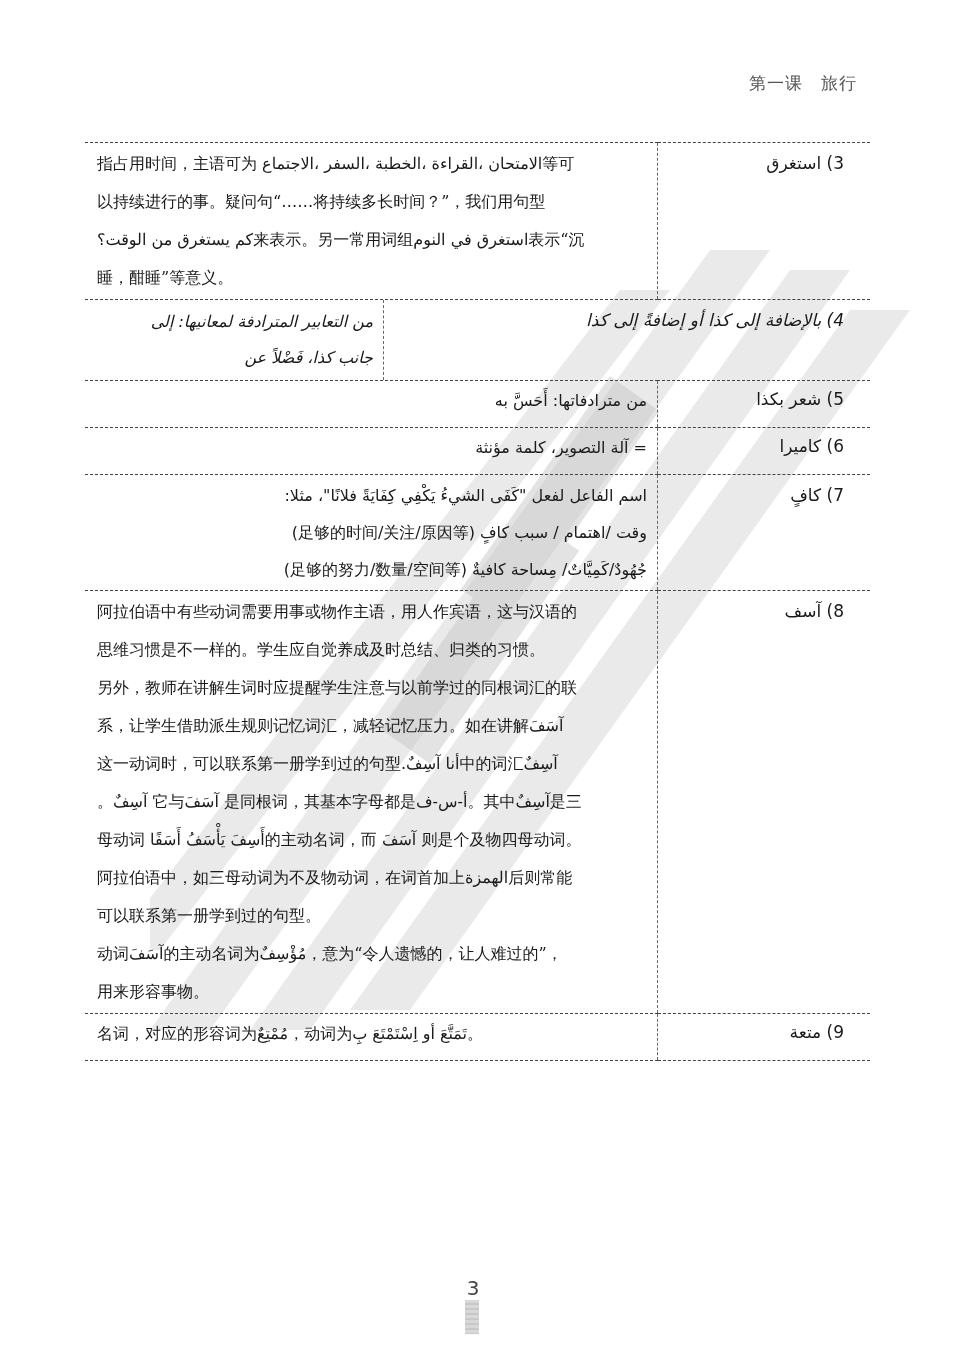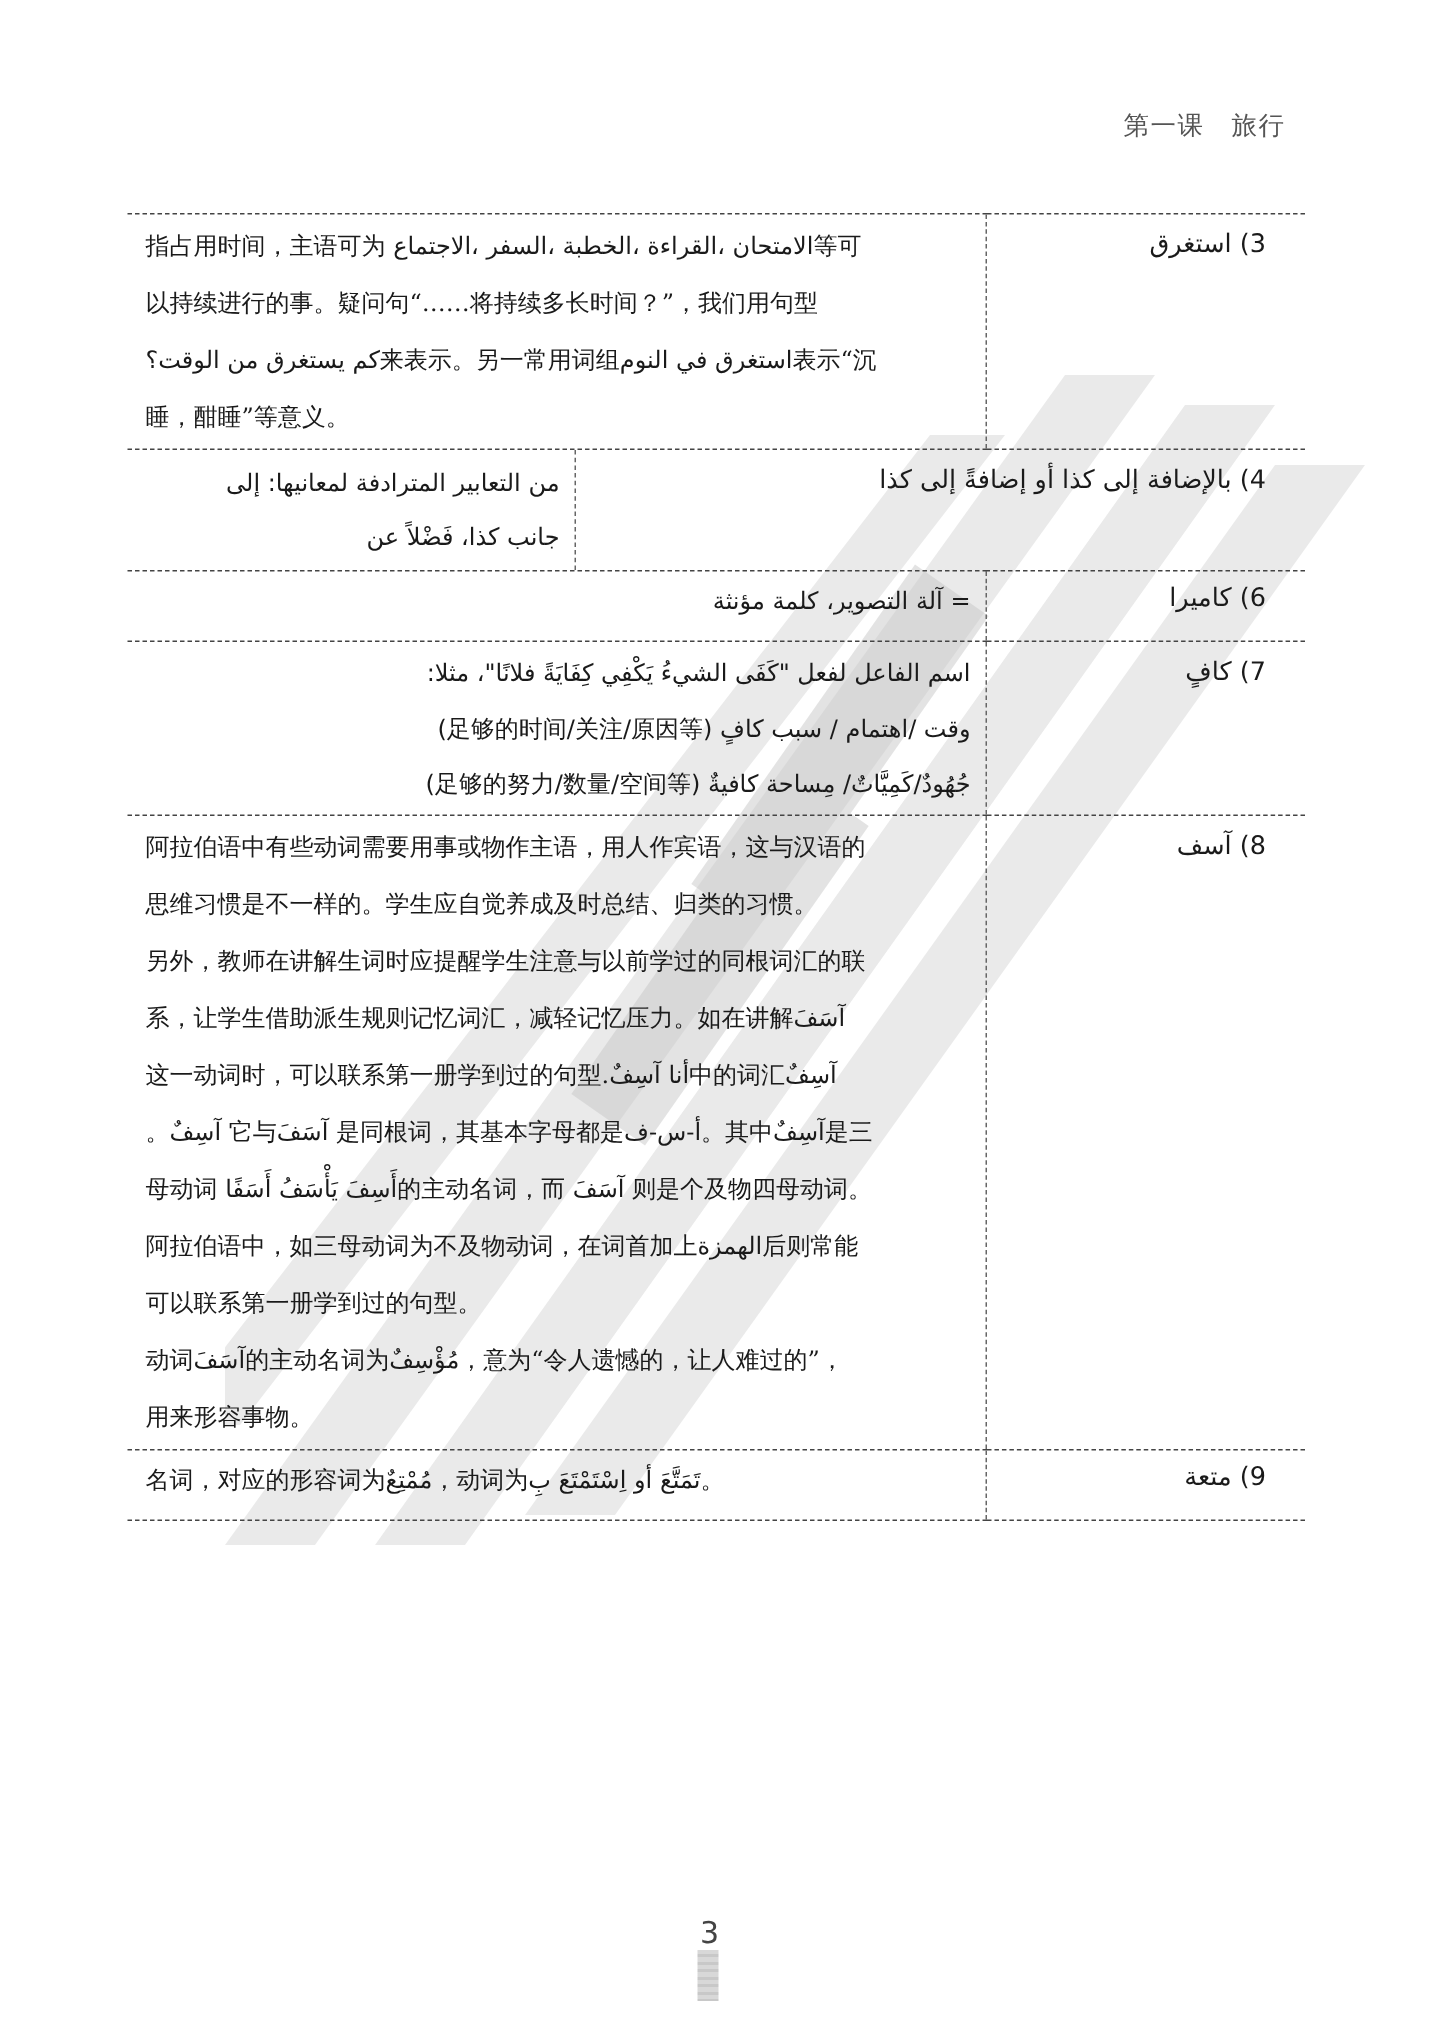--- a/index.html
+++ b/index.html
@@ -84,34 +84,38 @@
       <span class="line">指占用时间，主语可为 الامتحان ،القراءة ،الخطبة ،السفر ،الاجتماع等可</span>
       <span class="line">以持续进行的事。疑问句“……将持续多长时间？”，我们用句型</span>
       <span class="line">كم يستغرق من الوقت؟来表示。另一常用词组استغرق في النوم表示“沉</span>
       <span class="line">睡，酣睡”等意义。</span>
     </td>
     <td class="term">3) استغرق</td>
   </tr>
 
   <tr class="r4">
     <td colspan="2" style="padding:0">
-      <table style="width:100%; border-collapse:collapse;">
+      <table style="width:100%; border-collapse:collapse;font-style:italic;">
         <tbody>
               <tr>
           <td class="desc4" style="border:none;border-right:1px dashed #666;">
             <span class="line">من التعابير المترادفة لمعانيها: إلى</span>
             <span class="line">جانب كذا، فَضْلاً عن</span>
           </td>
           <td class="term-wide" style="border:none;">4) بالإضافة إلى كذا أو إضافةً إلى كذا</td>
         </tr>
       </tbody>
           </table>
     </td>
   </tr>
 
+  <tr class="short">
+    <td class="desc ar">من مترادفاتها: أَحَسَّ به</td>
+    <td class="term">5) شعر بكذا</td>
+  </tr>
 
   <tr class="short">
     <td class="desc ar">= آلة التصوير، كلمة مؤنثة</td>
     <td class="term">6) كاميرا</td>
   </tr>
 
   <tr>
     <td class="desc ar" style="line-height:37px;">
       <span class="line">اسم الفاعل لفعل "كَفَى الشيءُ يَكْفِي كِفَايَةً فلانًا"، مثلا:</span>
       <span class="line">وقت /اهتمام / سبب كافٍ (足够的时间/关注/原因等)</span>

